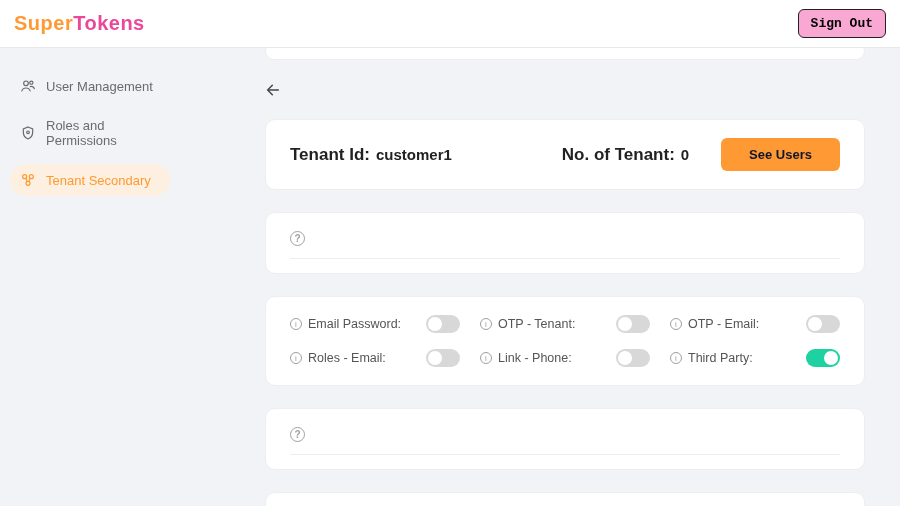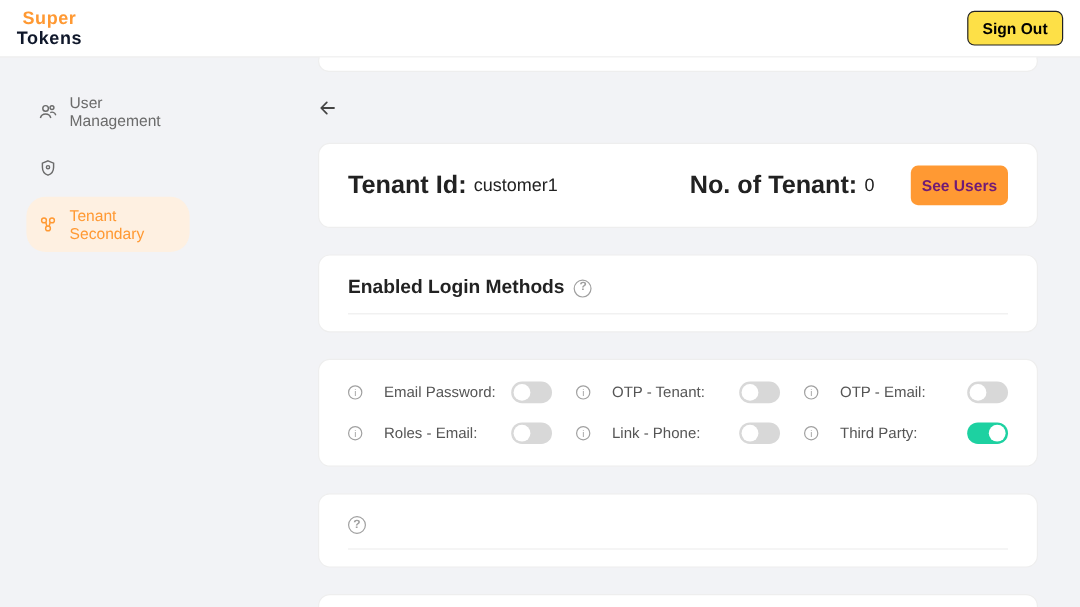--- a/index.html
+++ b/index.html
@@ -9,45 +9,45 @@
     --text:#222;
     --grey:#6b6b6b;
     --grey2:#a0a0a0;
     --toggle-off:#d8d8d8;
     --border:#d9d9d9;
     --bg:#f2f3f6;
   }
   *{box-sizing:border-box;font-family:Arial,Helvetica,sans-serif;}
   body{margin:0;width:900px;height:506px;overflow:hidden;background:var(--bg);color:var(--text);}
   .topbar{height:48px;background:#fff;border-bottom:1px solid #e9e9e9;display:flex;align-items:center;justify-content:space-between;padding:0 14px;}
-  .logo{font-size:15px;font-weight:600;display:flex;align-items:center;gap:0;flex-direction:column;}
+  .logo{font-size:20px;font-weight:600;display:flex;align-items:center;gap:0;}
   .logo .super{color:var(--orange);letter-spacing:0.5px;}
-  .logo .tokens{color:#0f172a;letter-spacing:0.5px;}
-  .signout{border:1.5px solid #222;background:#fde047;border-radius:6px;padding:6px 12px;font-weight:700;font-size:13px;cursor:pointer;}
+  .logo .tokens{color:#ec4899;letter-spacing:0.5px;}
+  .signout{border:1.5px solid #222;background:#f9a8d4;border-radius:6px;padding:6px 12px;font-weight:700;font-size:13px;cursor:pointer;font-family:Liberation Mono, monospace;}
   .layout{display:flex;height:calc(100% - 48px);}
-  .sidebar{width:180px;padding:22px 22px;display:flex;flex-direction:column;gap:8px;}
+  .sidebar{width:180px;padding:22px 10px;display:flex;flex-direction:column;gap:8px;}
   .nav{display:flex;align-items:center;gap:10px;padding:8px 10px;border-radius:16px;font-size:13px;color:var(--grey);cursor:pointer;}
   .nav.active{background:var(--orange-light);color:var(--orange);}
   .nav .icon{width:16px;height:16px;flex:0 0 16px;display:inline-flex;align-items:center;justify-content:center;color:inherit;}
   .content{flex:1;overflow:hidden;position:relative;padding:0 35px 0 85px;}
   .scroll{position:relative;}
   .backlink{display:flex;align-items:center;gap:8px;font-weight:700;font-size:14px;color:#444;margin:22px 0 18px;}
   .card{background:#fff;border:1px solid #eee;border-radius:10px;padding:18px 24px;margin-bottom:22px;}
   .tenant-card{display:flex;align-items:center;}
-  .tlabel{font-weight:700;font-size:21px;}
-  .tval{font-weight:400;font-size:15px;margin-left:6px;}
+  .tlabel{font-weight:700;font-size:17px;}
+  .tval{font-weight:700;font-size:15px;margin-left:6px;}
   .spacer{flex:1;}
-  .see{background:var(--orange);color:#701a75;border:none;border-radius:6px;padding:9px 9px;font-weight:700;font-size:13px;cursor:pointer;}
+  .see{background:var(--orange);color:#0f172a;border:none;border-radius:6px;padding:9px 28px;font-weight:700;font-size:13px;cursor:pointer;}
   .section-title{font-weight:700;font-size:16px;display:flex;align-items:center;gap:8px;}
   .help{width:15px;height:15px;border:1.2px solid var(--grey2);border-radius:50%;display:inline-flex;align-items:center;justify-content:center;font-size:10px;color:var(--grey2);line-height:1;}
   .sep{border:0;border-top:1px solid #eee;margin:12px 0 0;}
   .toggles{display:grid;grid-template-columns:repeat(3,1fr);gap:16px 20px;background:#fff;border:1px solid #eee;border-radius:10px;padding:18px 24px;margin-bottom:22px;}
   .titem{display:flex;align-items:center;gap:6px;font-size:12.5px;color:#555;}
   .titem .info{width:12px;height:12px;border:1.2px solid var(--grey2);border-radius:50%;display:inline-flex;align-items:center;justify-content:center;font-size:8px;color:var(--grey2);}
-  .titem .lab{flex:1;margin-left:12px;}
+  .titem .lab{flex:1;}
   .toggle{width:34px;height:18px;border-radius:10px;background:var(--toggle-off);position:relative;cursor:pointer;transition:background .2s;}
   .toggle::after{content:"";position:absolute;width:14px;height:14px;border-radius:50%;background:#fff;top:2px;left:2px;transition:left .2s;}
   .toggle.on{background:var(--green);}
   .toggle.on::after{left:18px;}
   .ghost{background:#fff;border:1px solid #eee;border-radius:10px;height:18px;margin-bottom:22px;}
 </style>
 </head>
 <body>
 
 <div class="topbar">
@@ -71,20 +71,21 @@
       </span>
       <span>User Management</span>
     </div>
     <div class="nav">
       <span class="icon">
         <svg viewBox="0 0 24 24" width="16" height="16" fill="none" stroke="currentColor" stroke-width="1.8">
             <path d="M12 3l7 3v5c0 5-3 8.5-7 10-4-1.5-7-5-7-10V6l7-3z"></path>
             <circle cx="12" cy="11" r="2"></circle>
           </svg>
       </span>
+      <span>Roles and Permissions</span>
     </div>
     <div class="nav active">
       <span class="icon">
         <svg viewBox="0 0 24 24" width="16" height="16" fill="none" stroke="currentColor" stroke-width="1.8">
             <circle cx="7" cy="7" r="3"></circle>
             <circle cx="17" cy="7" r="3"></circle>
             <circle cx="12" cy="17" r="3"></circle>
             <path d="M9.3 9.3l1.2 5M14.7 9.3l-1.2 5"></path>
           </svg>
       </span>
@@ -110,21 +111,20 @@
         <span class="tval">customer1</span>
         <span style="width:110px"></span>
         <span class="tlabel">No. of Tenant:</span>
         <span class="tval">0</span>
         <span class="spacer"></span>
         <button class="see">See Users</button>
       </div>
 
       <div class="card" style="padding-bottom:14px">
         <div class="section-title">
-          <span>Enabled Login Methods</span>
           <span class="help">?</span>
         </div>
         <hr class="sep">
       </div>
 
       <div class="toggles">
         <div class="titem">
             <span class="info">i</span>
             <span class="lab">Email Password:</span>
             <span class="toggle"></span>

